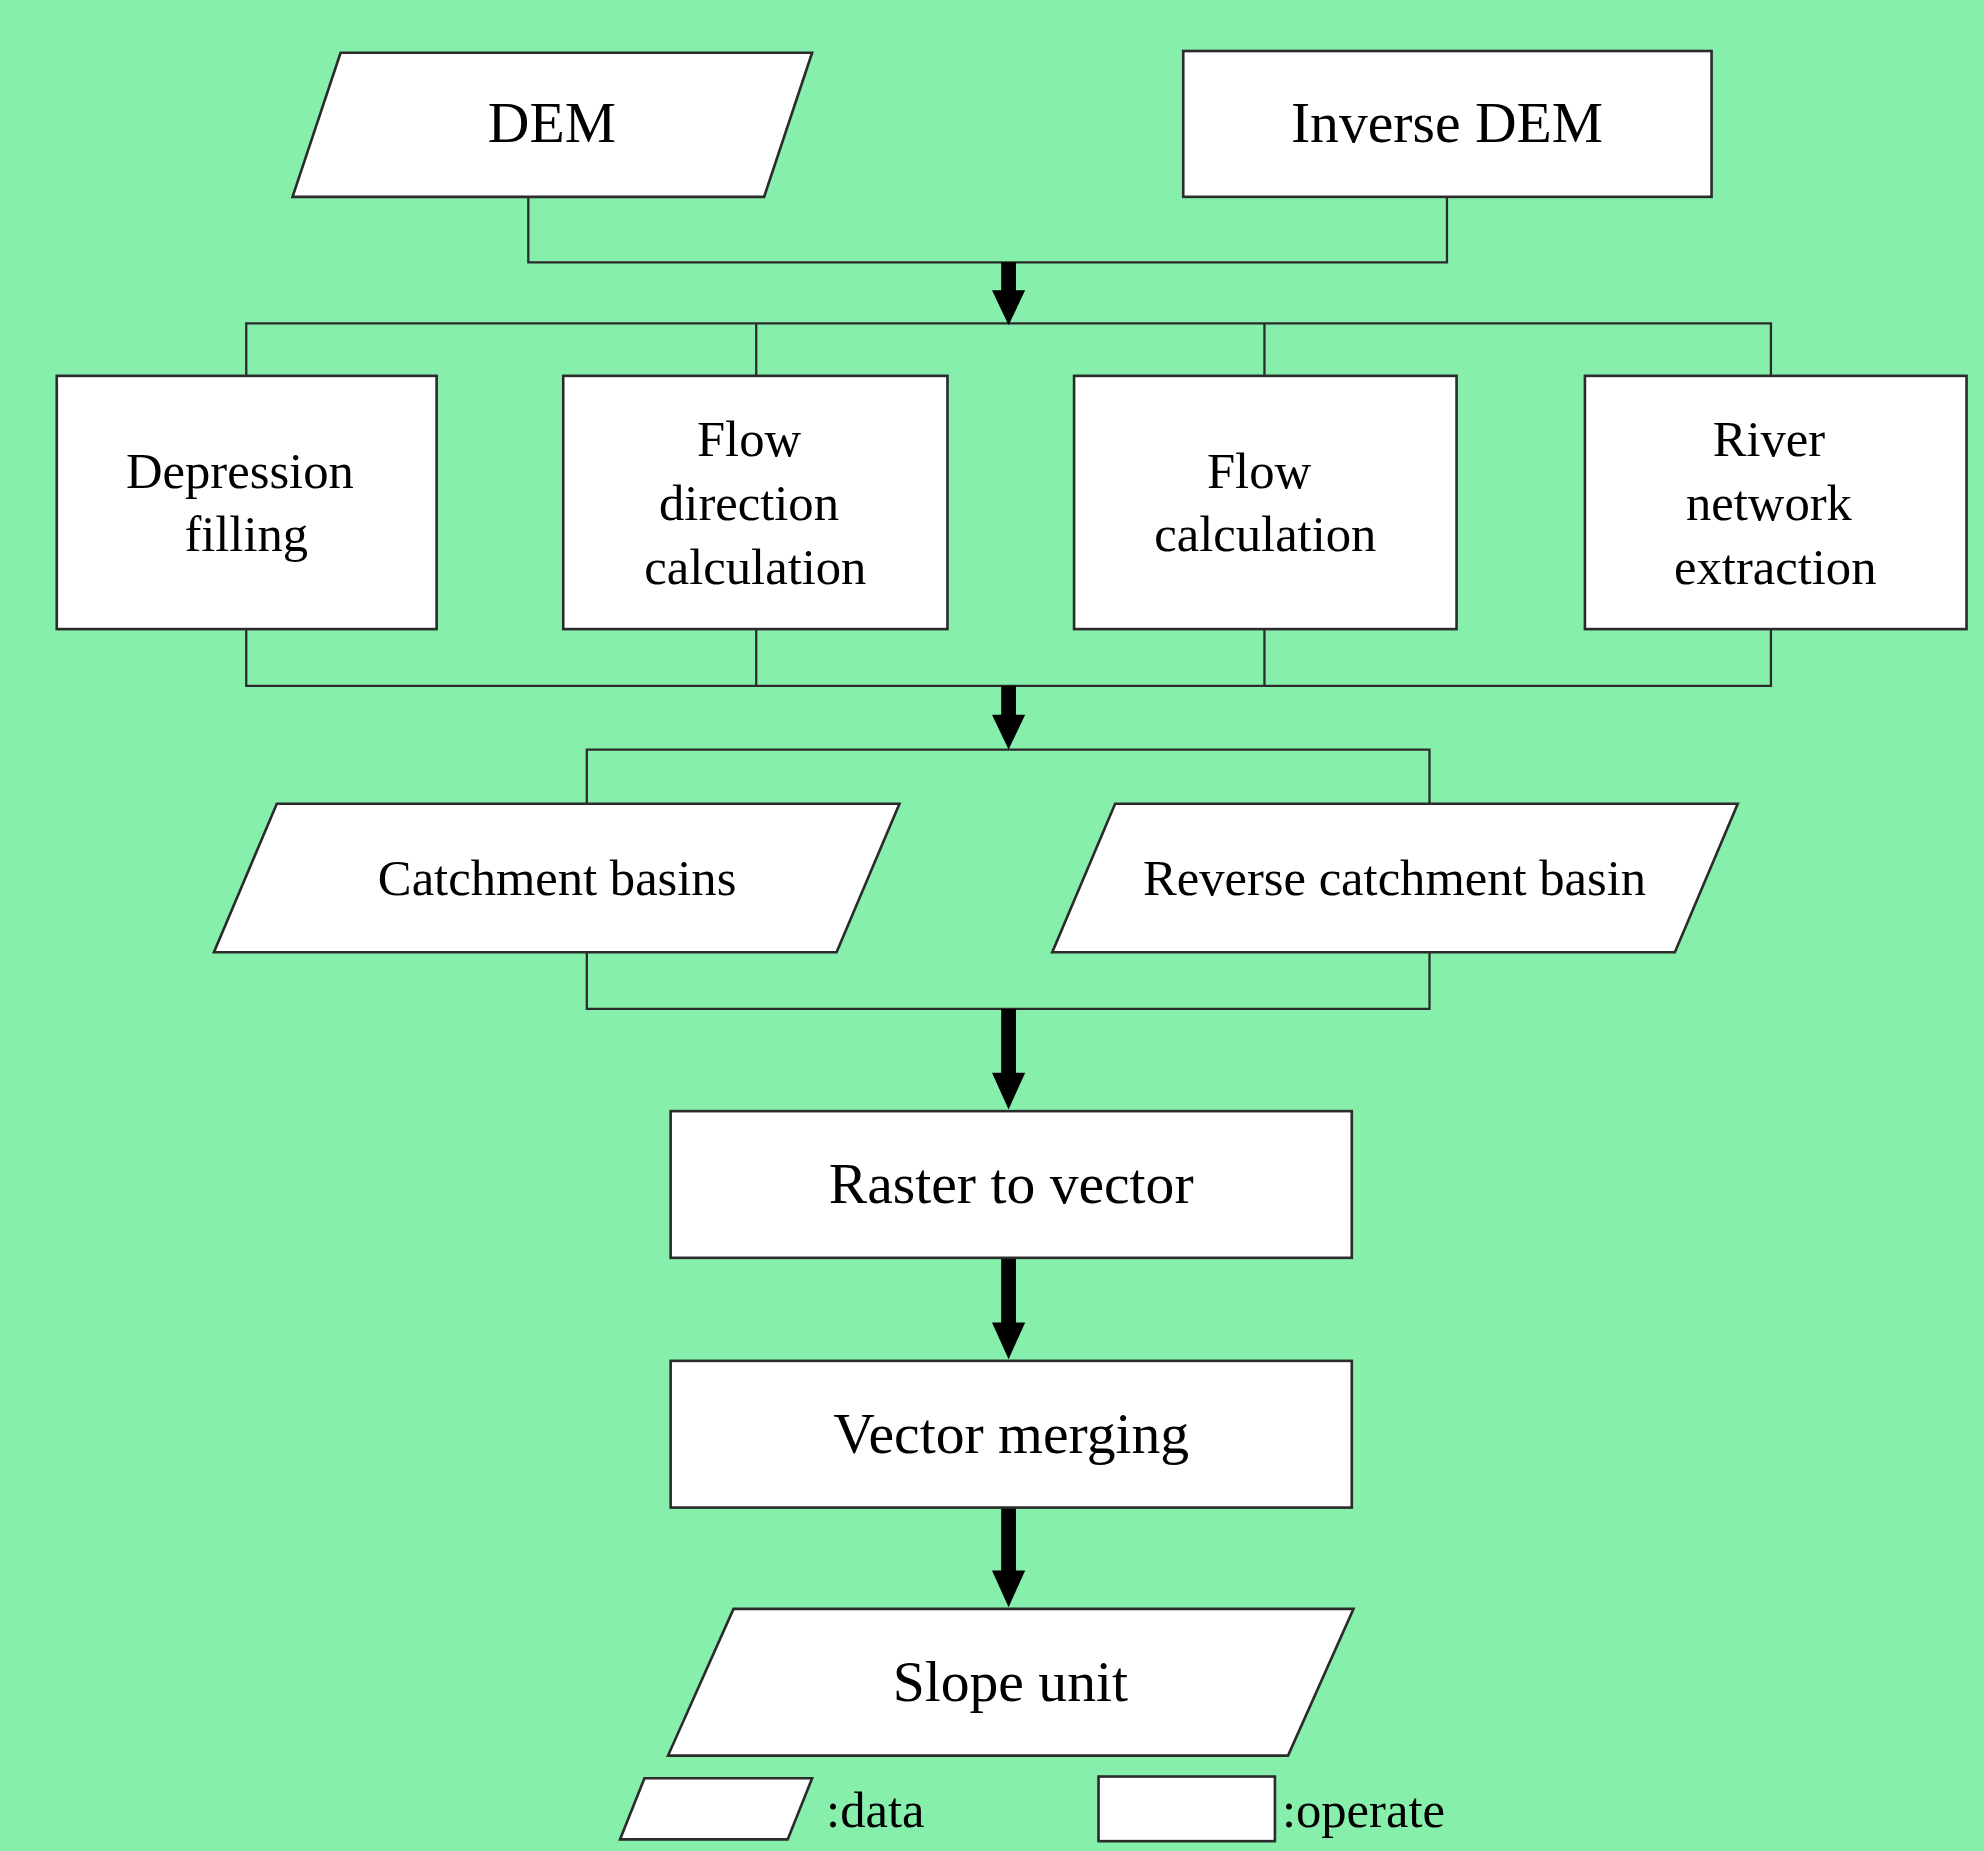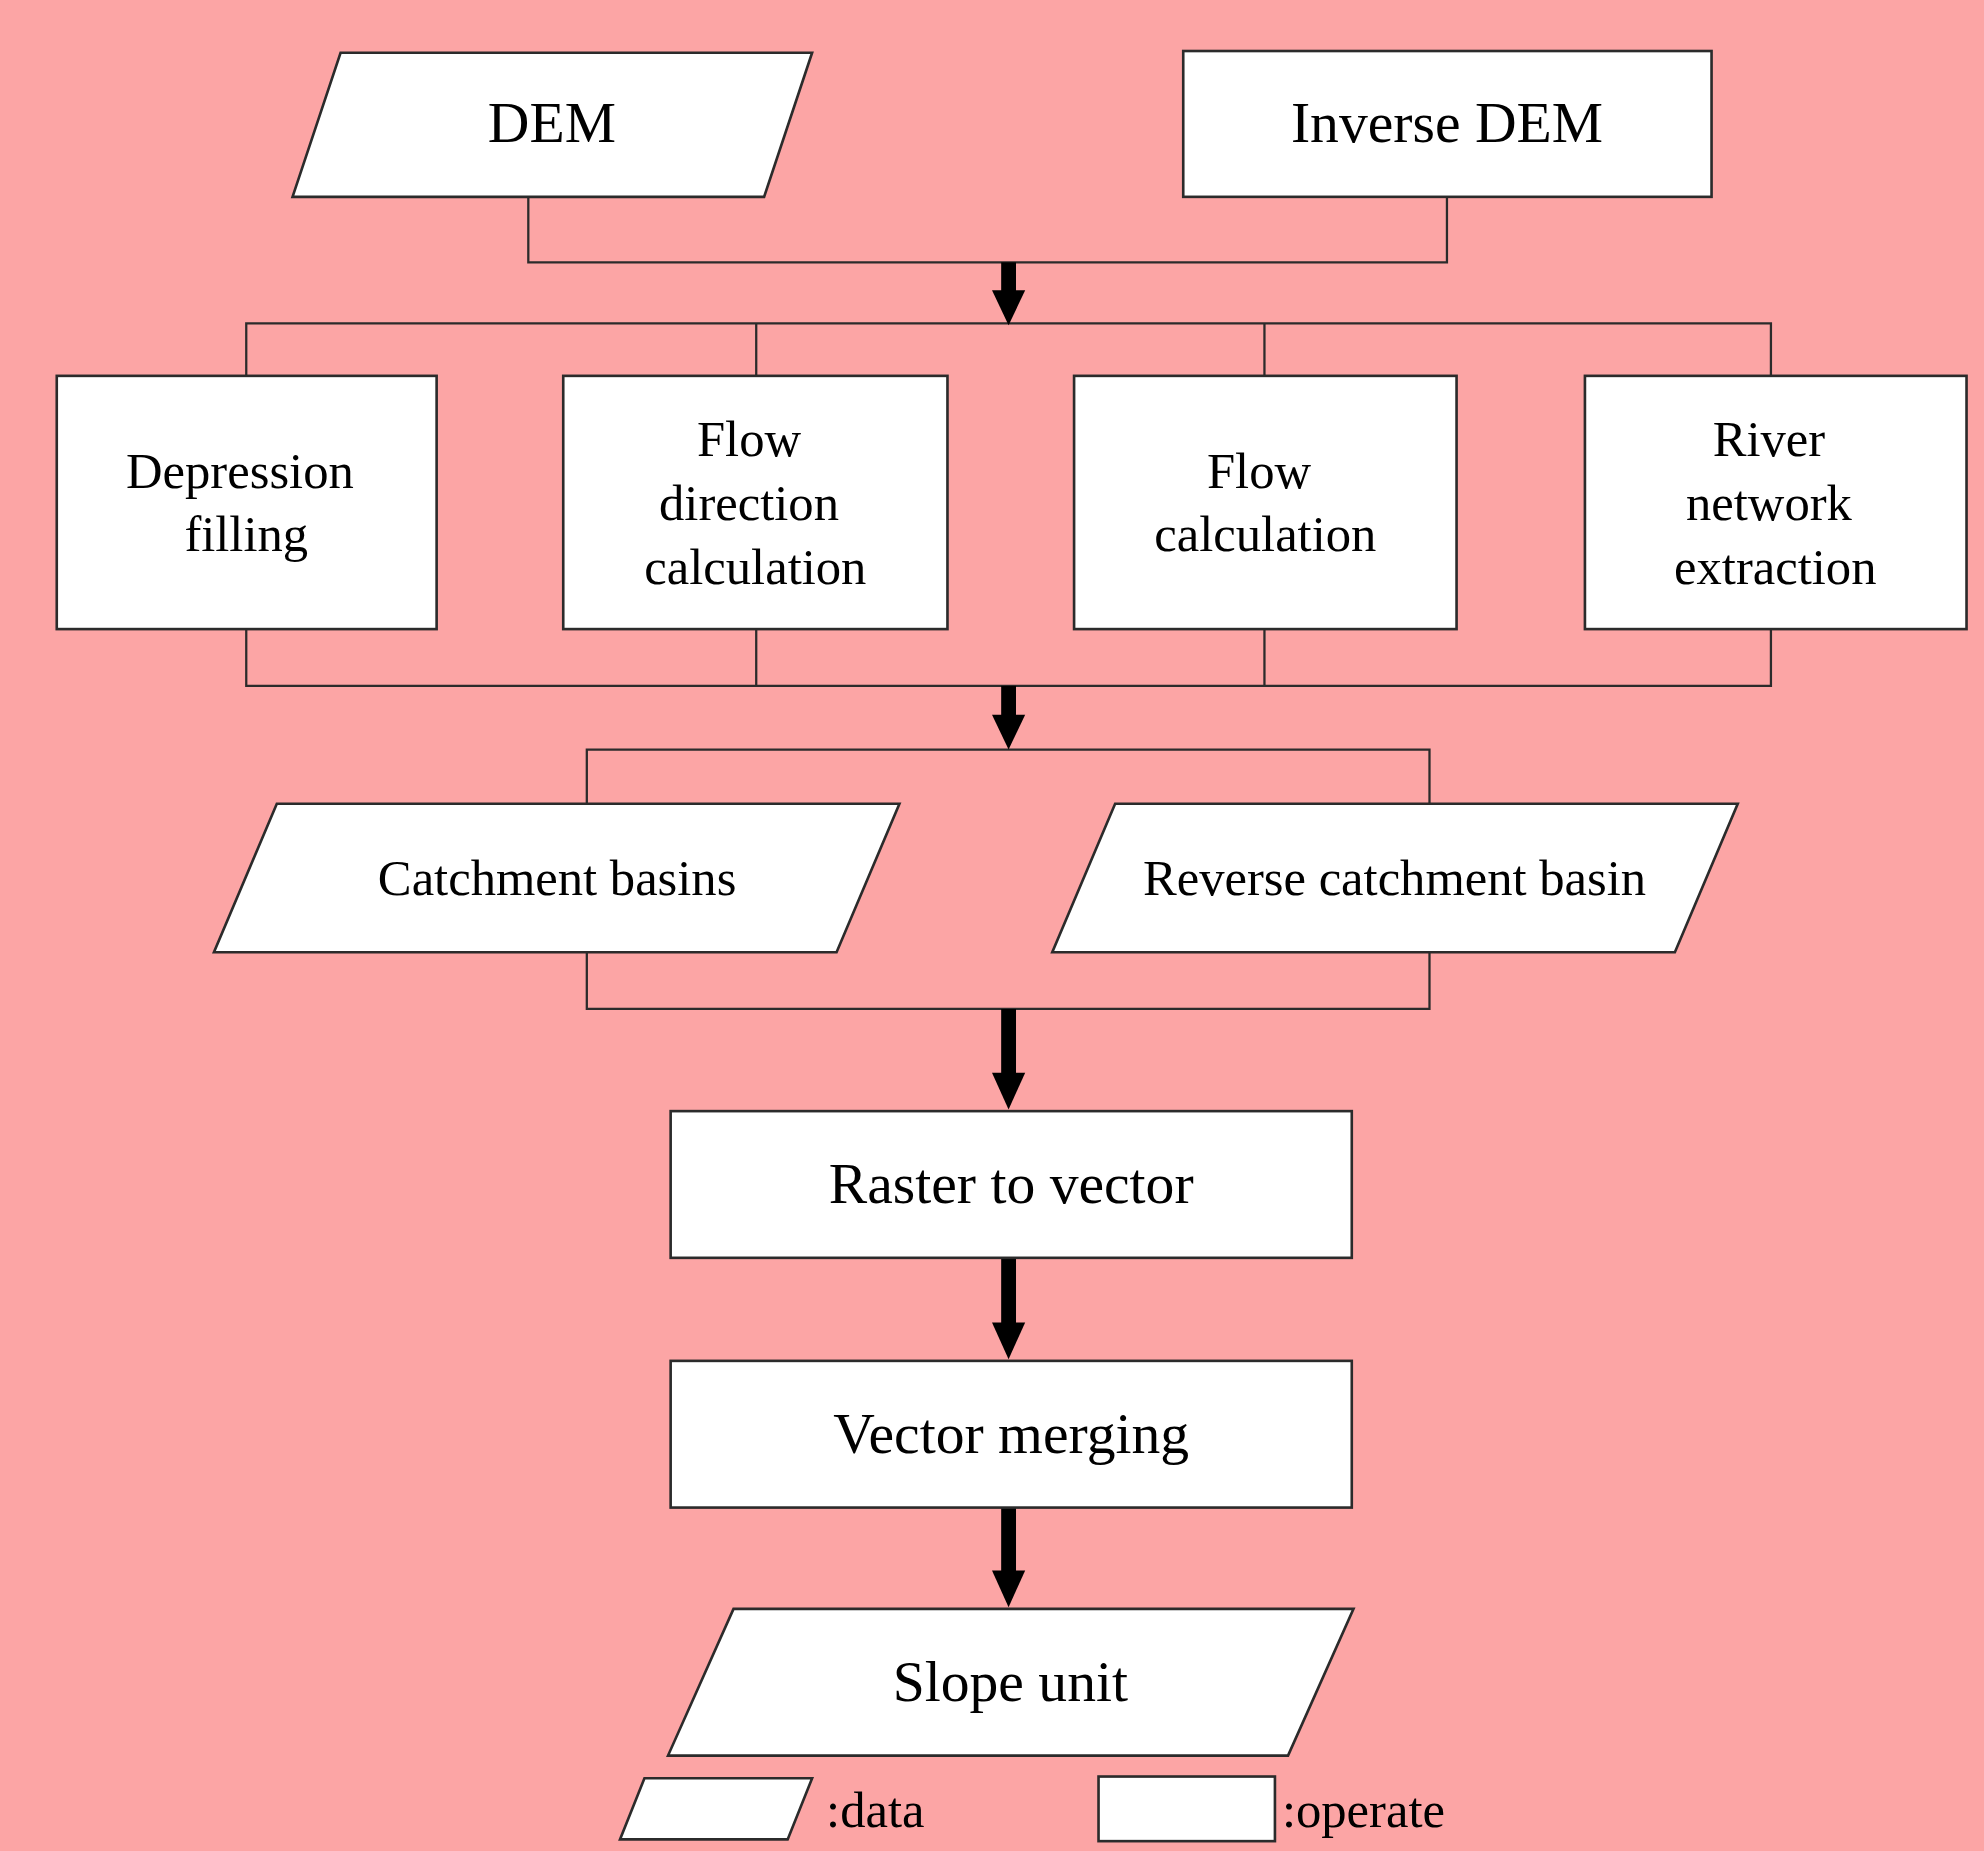--- a/index.html
+++ b/index.html
@@ -4,21 +4,21 @@
 <style>
   html, body {
     margin: 0;
     padding: 0;
     background: #ffffff;
   }
   .page {
     position: relative;
     width: 1984px;
     height: 1852px;
-    background: #fca5a5;
+    background: #86efac;
     overflow: hidden;
   }
   svg.flowchart {
     position: absolute;
     left: 0;
     top: 0;
     font-family: "Liberation Serif", "DejaVu Serif", serif;
   }
   .shape {
     fill: #ffffff;

